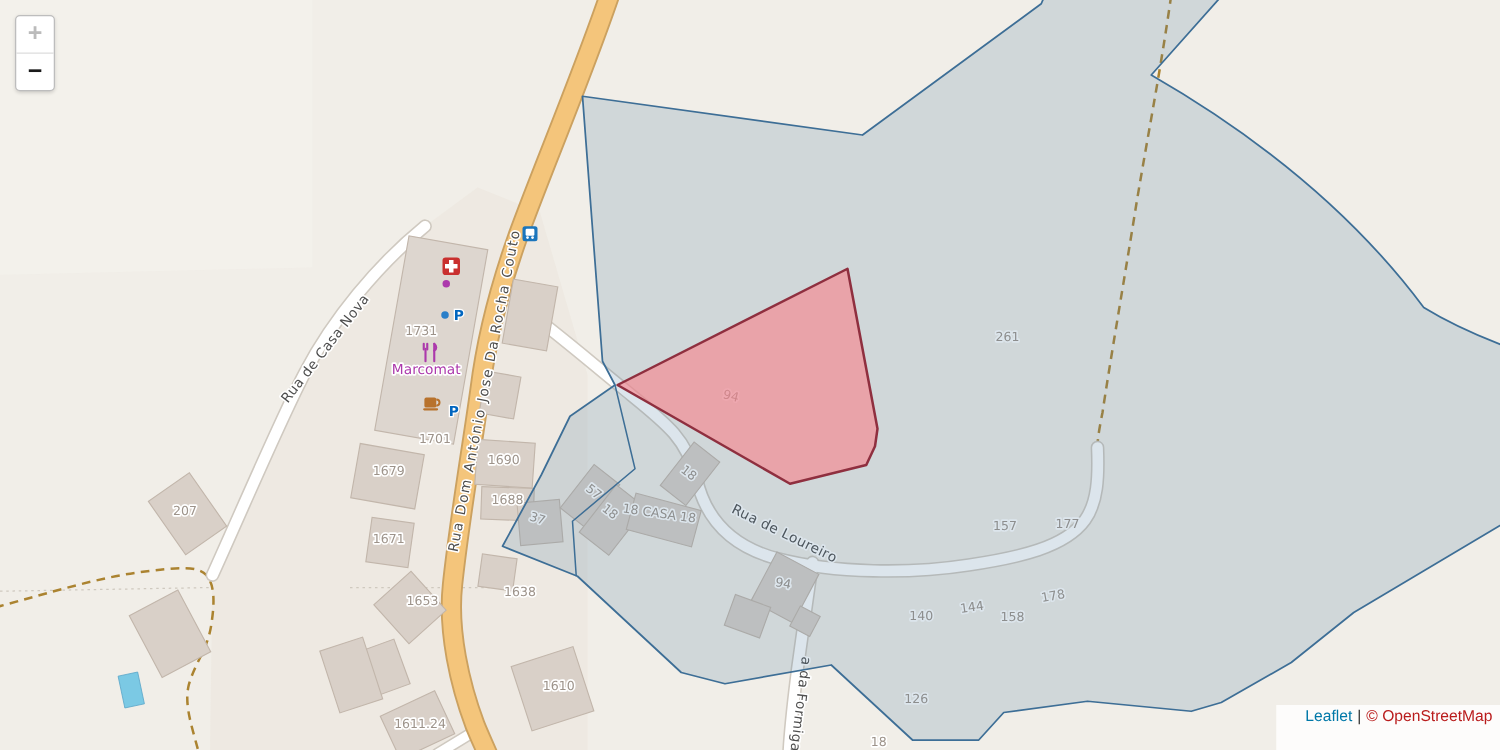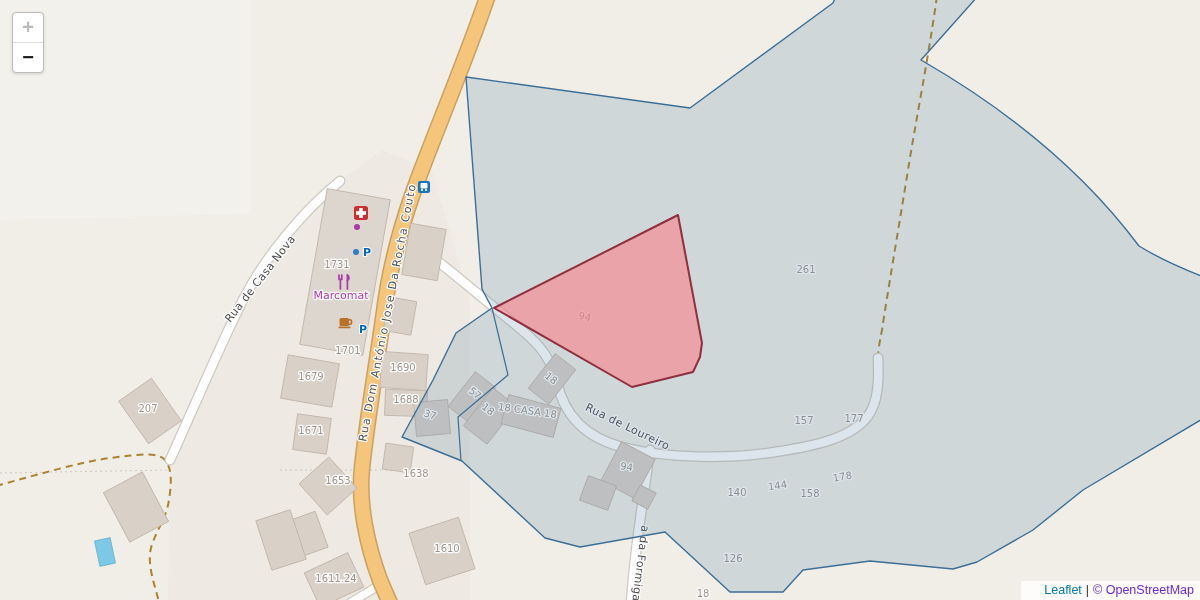--- a/index.html
+++ b/index.html
@@ -17,25 +17,25 @@
     stroke:#ffffff;stroke-width:2px;paint-order:stroke;}
   
   .zoom-ctl{position:absolute;left:12px;top:12px;width:30px;background:#fff;
     border:1px solid #bdbdbd;border-radius:4px;box-shadow:0 1px 3px rgba(0,0,0,.15);
     font-family:"Liberation Sans",sans-serif;z-index:5;}
   .zoom-btn{width:30px;height:29px;display:flex;align-items:center;justify-content:center;
     font-size:20px;font-weight:bold;cursor:pointer;color:#1a1a1a;}
   .zoom-btn.disabled{color:#bbb;}
   .zoom-sep{border-top:1px solid #ddd;}
   .attribution{position:absolute;right:0;bottom:0;background:rgba(255,255,255,.82);
-    padding:2px 6px 3px 6px;font-family:"Liberation Sans",sans-serif;font-size:12.5px;
+    padding:2px 6px 20px 6px;font-family:"Liberation Sans",sans-serif;font-size:12.5px;
     color:#333;display:flex;align-items:center;gap:4px;z-index:5;margin-top:34px;}
   .attribution a{text-decoration:none;}
   .leaflet-link{color:#0078a8;}
-  .osm-link{color:#6d28d9;}
+  .osm-link{color:#b91c1c;}
   .flag{display:inline-block;width:13px;height:9px;border-radius:1px;overflow:hidden;}
   .flag .b{height:5px;background:#3b6fd6;}
   .flag .y{height:4px;background:#ffd500;}
 </style>
 </head>
 <body>
 
 <div id="viewport">
 <svg id="map-svg" width="1200" height="600" viewBox="0 0 1200 600">
 

